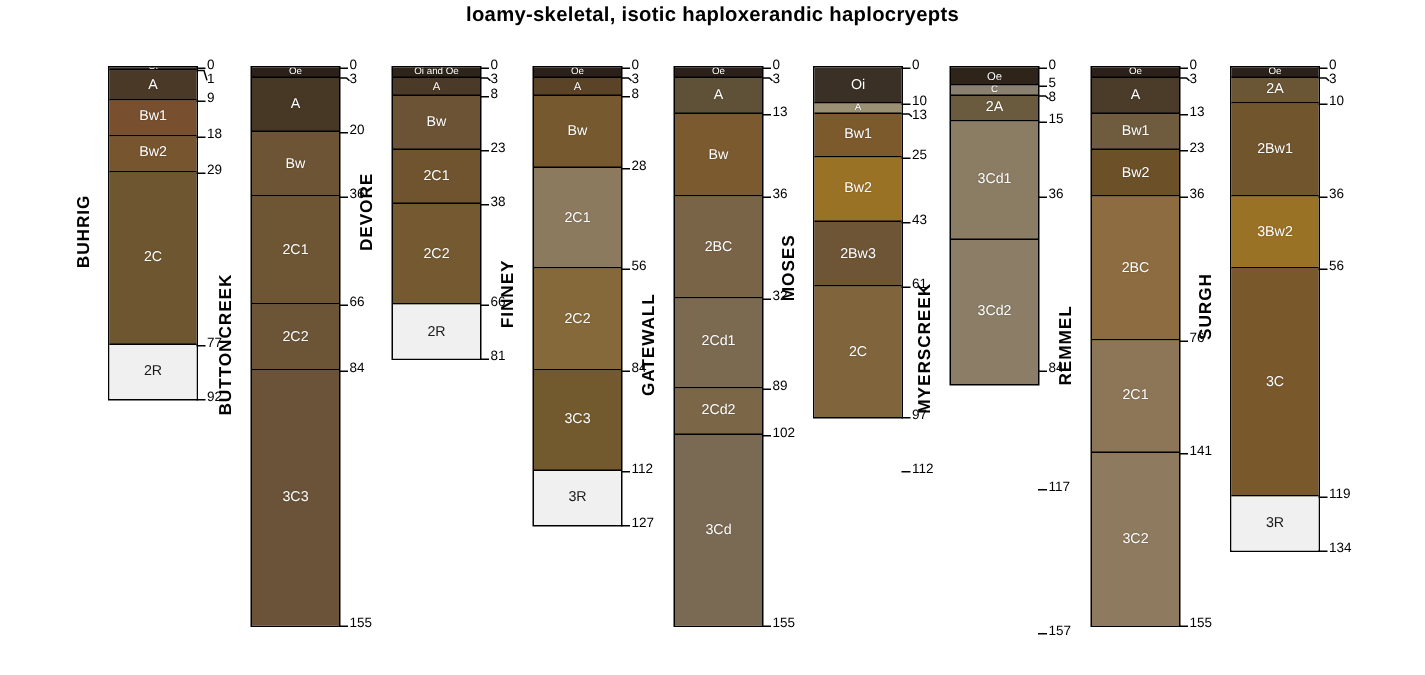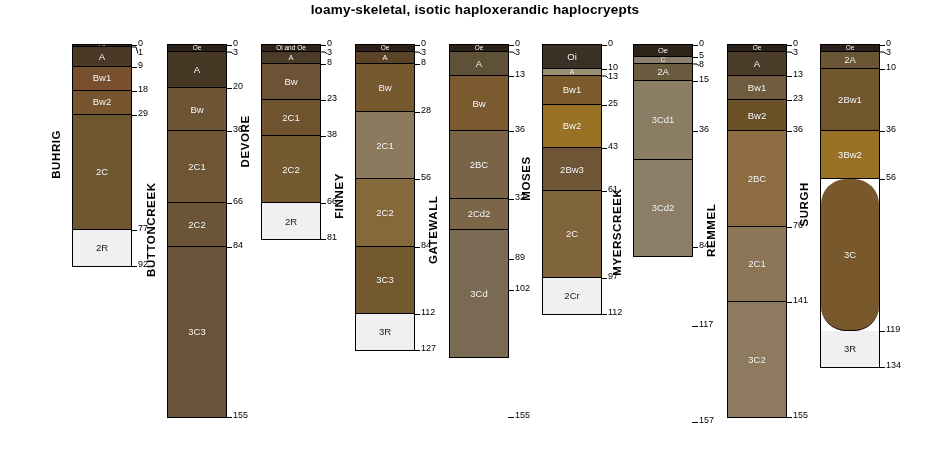--- a/index.html
+++ b/index.html
@@ -360,20 +360,23 @@
         </div>
         <div class="horizon dark" style="height: 24px; background: rgb(95, 80, 56);">
           <span class="horizon-label">A</span>
         </div>
         <div class="horizon dark" style="height: 55.2px; background: rgb(124, 90, 48);">
           <span class="horizon-label">Bw</span>
         </div>
         <div class="horizon dark" style="height: 67.2px; background: rgb(122, 100, 72);">
           <span class="horizon-label">2BC</span>
         </div>
+        <div class="horizon dark" style="height: 60px; background: rgb(123, 105, 80);">
+          <span class="horizon-label">2Cd1</span>
+        </div>
         <div class="horizon dark" style="height: 31.2px; background: rgb(123, 103, 72);">
           <span class="horizon-label">2Cd2</span>
         </div>
         <div class="horizon dark" style="height: 127.2px; background: rgb(123, 106, 83);">
           <span class="horizon-label">3Cd</span>
         </div>
       </div>
       <div class="depth-axis">
         <div class="tick" style="top: 1px;">
           <div class="tick-line"></div>
@@ -425,23 +428,20 @@
         </div>
         <div class="horizon dark" style="height: 43.2px; background: rgb(154, 114, 38);">
           <span class="horizon-label">Bw2</span>
         </div>
         <div class="horizon dark" style="height: 43.2px; background: rgb(110, 85, 53);">
           <span class="horizon-label">2Bw3</span>
         </div>
         <div class="horizon dark" style="height: 86.4px; background: rgb(128, 101, 60);">
           <span class="horizon-label">2C</span>
         </div>
-        <div class="horizon light" style="height: 36px; background: rgb(240, 240, 240);">
-          <span class="horizon-label">2Cr</span>
-        </div>
       </div>
       <div class="depth-axis">
         <div class="tick" style="top: 1px;">
           <div class="tick-line"></div>
           <div class="tick-label">0</div>
         </div>
         <div class="tick" style="top: 25px;">
           <div class="tick-line"></div>
           <div class="tick-label">10</div>
         </div>
@@ -599,21 +599,21 @@
         </div>
         <div class="horizon dark" style="height: 16.8px; background: rgb(106, 85, 52);">
           <span class="horizon-label">2A</span>
         </div>
         <div class="horizon dark" style="height: 62.4px; background: rgb(113, 85, 45);">
           <span class="horizon-label">2Bw1</span>
         </div>
         <div class="horizon dark" style="height: 48px; background: rgb(154, 114, 38);">
           <span class="horizon-label">3Bw2</span>
         </div>
-        <div class="horizon dark" style="height: 151.2px; background: rgb(121, 89, 44); border-radius: 25px;">
+        <div class="horizon dark" style="height: 151.2px; background: rgb(121, 89, 44);">
           <span class="horizon-label">3C</span>
         </div>
         <div class="horizon light" style="height: 36px; background: rgb(240, 240, 240);">
           <span class="horizon-label">3R</span>
         </div>
       </div>
       <div class="depth-axis">
         <div class="tick" style="top: 1px;">
           <div class="tick-line"></div>
           <div class="tick-label">0</div>

